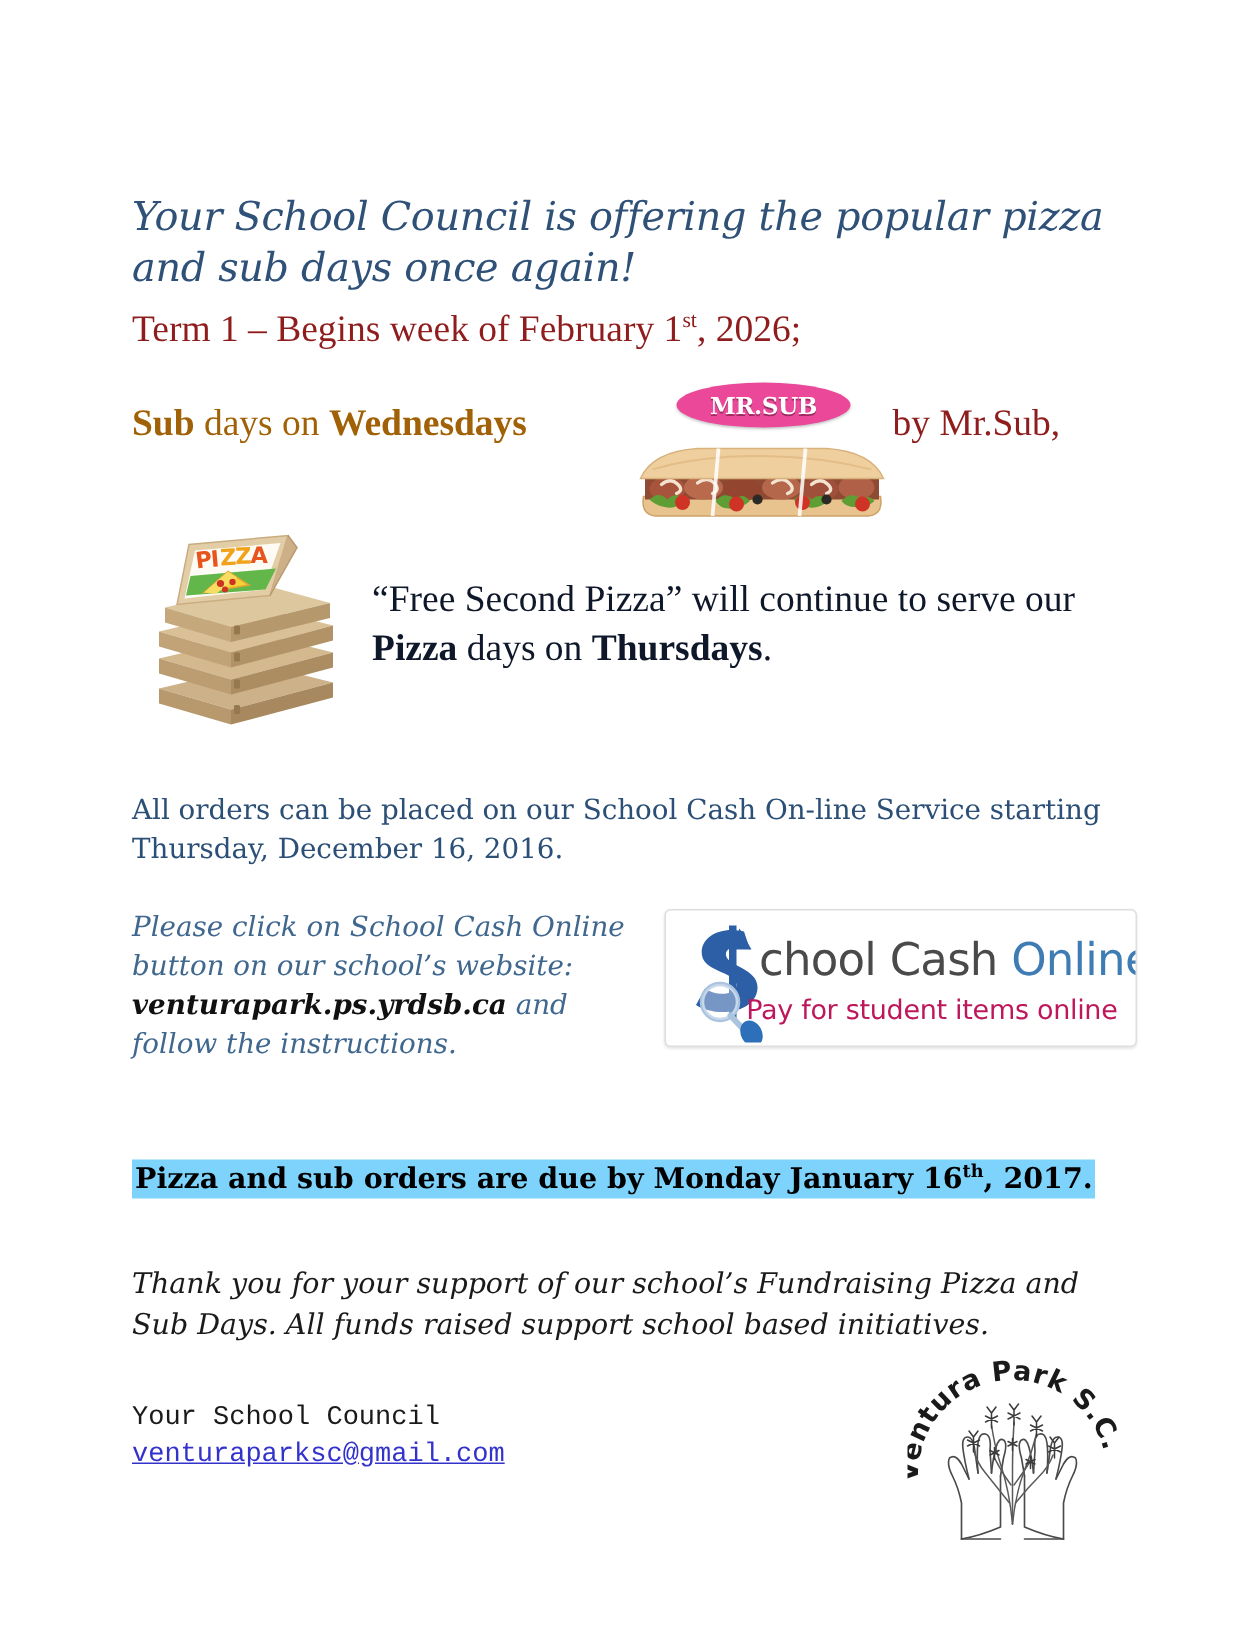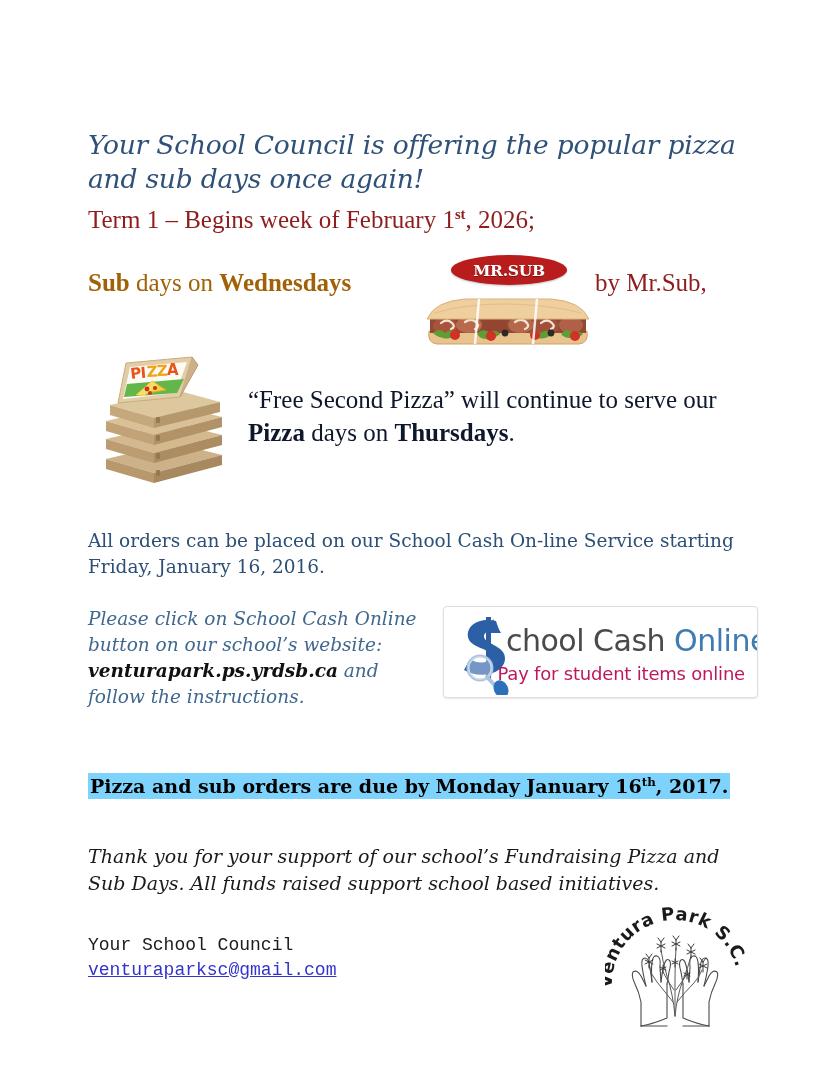--- a/index.html
+++ b/index.html
@@ -41,21 +41,21 @@
 
   .term-line {
     left: 88px;
     top: 205px;
     width: 700px;
     color: #8f1d1d;
     font-family: "Liberation Serif", "DejaVu Serif", serif;
     font-size: 25px;
     line-height: 1.2;
   }
-  .term-line sup { font-size: 0.58em; vertical-align: super; font-weight: bold; }
+  .term-line sup { font-size: 0.58em; vertical-align: super; }
 
   
   .sub-row {
     left: 88px;
     top: 268px;
     width: 700px;
     height: 40px;
   }
   .sub-text {
     position: absolute;
@@ -85,21 +85,21 @@
     top: 255px;
     width: 180px;
     height: 100px;
   }
   .mrsub-oval {
     position: absolute;
     left: 33px;
     top: 0px;
     width: 116px;
     height: 30px;
-    background: #b91c1c;
+    background: #ec4899;
     border-radius: 50% / 50%;
     display: flex;
     align-items: center;
     justify-content: center;
     box-shadow: 0 1px 2px rgba(0,0,0,.25);
   }
   .mrsub-oval span {
     color: #ffffff;
     font-family: "DejaVu Serif", "Liberation Serif", serif;
     font-weight: 700;
@@ -384,21 +384,21 @@
       <rect x="56" y="98" width="4" height="6" rx="1" fill="#96784f"></rect>
       <rect x="56" y="115" width="4" height="6" rx="1" fill="#96784f"></rect>
     </svg>
   </div>
 
   <div class="abs pizza-text">
     <span>“Free Second Pizza” will continue to serve</span>
     <span>our </span><b>Pizza</b><span> days on </span><b>Thursdays</b><span>.</span>
   </div>
 
-  <div class="abs para-orders">All orders can be placed on our School Cash On-line Service starting Friday, January 16, 2016.</div>
+  <div class="abs para-orders">All orders can be placed on our School Cash On-line Service starting Thursday, December 16, 2016.</div>
 
   <div class="abs para-click">
     <span>Please click on School Cash Online button on our school’s website: </span><b>venturapark.ps.yrdsb.ca</b><span> and follow the instructions.</span>
   </div>
 
   <div class="abs sco-box">
     <svg class="sco-dollar" viewBox="0 0 58 80">
       <path d="M33 4 L28 18 L41 18 L33 4 Z" fill="#2d5fa6"></path>
       <path d="M36 6 C20 2 6 10 8 22 C10 33 30 33 31 41 C32 48 18 50 10 44 L4 55 C18 64 44 60 45 44 C46 31 25 29 24 22 C23 16 33 14 40 18 Z" fill="#2d5fa6"></path>
       <rect x="26" y="2" width="5" height="62" fill="#2d5fa6"></rect>

